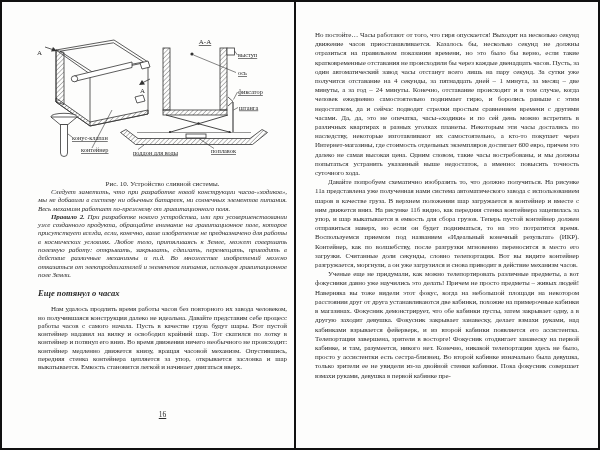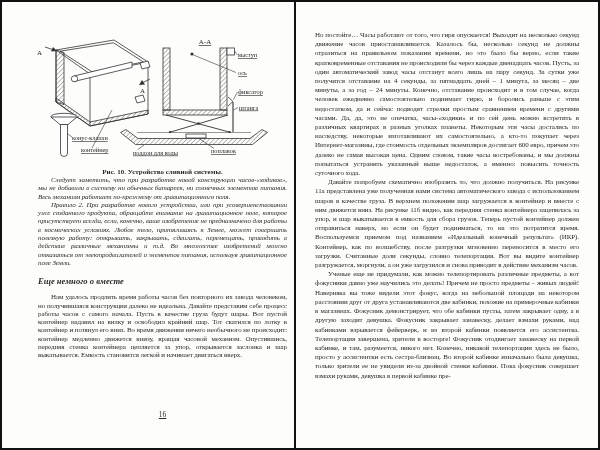--- a/index.html
+++ b/index.html
@@ -27,32 +27,32 @@
   .page-right { left: 294px; width: 302px; padding: 29px 19px 0 19px; }
 
   .figure { display: block; margin-left: -2px; }
   .figure text {
     font-family: "Liberation Serif", "DejaVu Serif", serif;
     font-size: 6.3px; fill: #2b2b2b; font-style: normal;
   }
   .figure text.big { font-size: 7px; }
   .figure text.u { text-decoration: underline; }
 
-  .caption { text-align: center; font-size: 7px; margin-top: 8px; color: #2b2b2b; font-weight: bold; }
+  .caption { text-align: center; font-size: 7px; margin-top: 20px; color: #2b2b2b; }
 
   p.body {
     margin: 0; text-align: justify;
     font-size: 7px; letter-spacing: -0.1px;
   }
   .page-left  p.body { line-height: 8.3px; }
   .page-right p.body { line-height: 9.2px; }
   .ind { text-indent: 13px; }
   .p-intro { margin-top: 16px; font-style: italic; }
   .rule { font-style: italic; margin-top: 9px; }
-  .rule b { font-weight: normal; margin-top: 8px; }
+  .rule b { font-weight: bold; margin-top: 8px; }
   .heading {
     font-style: italic; font-weight: bold;
     font-size: 8.6px; margin: 9px 0 7px 0;
   }
   .pagenum {
     position: absolute; bottom: 29px;
     text-align: center; font-size: 7.5px;
   }
   .pagenum-left  { left: 36px; width: 249px; text-decoration: underline; }
   .pagenum-right { left: 19px; width: 262px; }
@@ -149,21 +149,21 @@
       <text x="97" y="118.5" class="u">поддон для воды</text>
       <text x="175" y="117" class="u">поплавок</text>
     </svg>
 
     <div class="caption">Рис. 10. Устройство сливной системы.</div>
 
     <p class="body ind p-intro">Следует заметить, что при разработке новой конструкции часов-«ходиков», мы не добавили в систему ни обычных батареек, ни солнечных элементов питания. Весь механизм работает по-прежнему от гравитационного поля.</p>
 
     <p class="body ind rule"><b>Правило 2.</b><span> При разработке нового устройства, или при усовершенствовании уже созданного продукта, обращайте внимание на гравитационное поле, которое присутствует всегда, если, конечно, ваше изобретение не предназначено для работы в космических условиях. Любое тело, притягиваясь к Земле, может совершать полезную работу: открывать, закрывать, сдвигать, перемещать, приводить в действие различные механизмы и т.д. Во множестве изобретений можно отказаться от электродвигателей и элементов питания, используя гравитационное поле Земли.</span></p>
 
-    <h3 class="heading">Еще немного о вместе</h3>
+    <h3 class="heading">Еще потянул о часах</h3>
 
     <p class="body ind">Нам удалось продлить время работы часов без повторного их завода человеком, но получившаяся конструкция далеко не идеальна. Давайте представим себе процесс работы часов с самого начала. Пусть в качестве груза будут шары. Вот пустой контейнер надавил на вилку и освободил крайний шар. Тот скатился по лотку в контейнер и потянул его вниз. Во время движения ничего необычного не происходит: контейнер медленно движется книзу, вращая часовой механизм. Опустившись, передняя стенка контейнера цепляется за упор, открывается заслонка и шар выкатывается. Емкость становится легкой и начинает двигаться вверх.</p>
 
     <div class="pagenum pagenum-left">16</div>
   </div>
 
   <div class="gutter"></div>
 
   <div class="page page-right">
     <p class="body">Но постойте… Часы работают от того, что гиря опускается! Выходит на несколько секунд движение часов приостанавливается. Казалось бы, несколько секунд не должны отразиться на правильном показании времени, но это было бы верно, если такие кратковременные отставания не происходили бы через каждые двенадцать часов. Пусть, за один автоматический завод часы отстанут всего лишь на пару секунд. За сутки уже получится отставание на 4 секунды, за пятнадцать дней – 1 минута, за месяц – две минуты, а за год – 24 минуты. Конечно, отставание происходит и в том случае, когда человек ежедневно самостоятельно поднимает гирю, и боролись раньше с этим недостатком, да и сейчас подводят стрелки простым сравнением времени с другими часами. Да, да, это не опечатка, часы-«ходики» и по сей день можно встретить в различных квартирах в разных уголках планеты. Некоторым эти часы достались по наследству, некоторые изготавливают их самостоятельно, а кто-то покупает через Интернет-магазины, где стоимость отдельных экземпляров достигает 600 евро, причем это далеко не самая высокая цена. Одним словом, такие часы востребованы, и мы должны попытаться устранить указанный выше недостаток, а именно: повысить точность суточного хода.</p>

